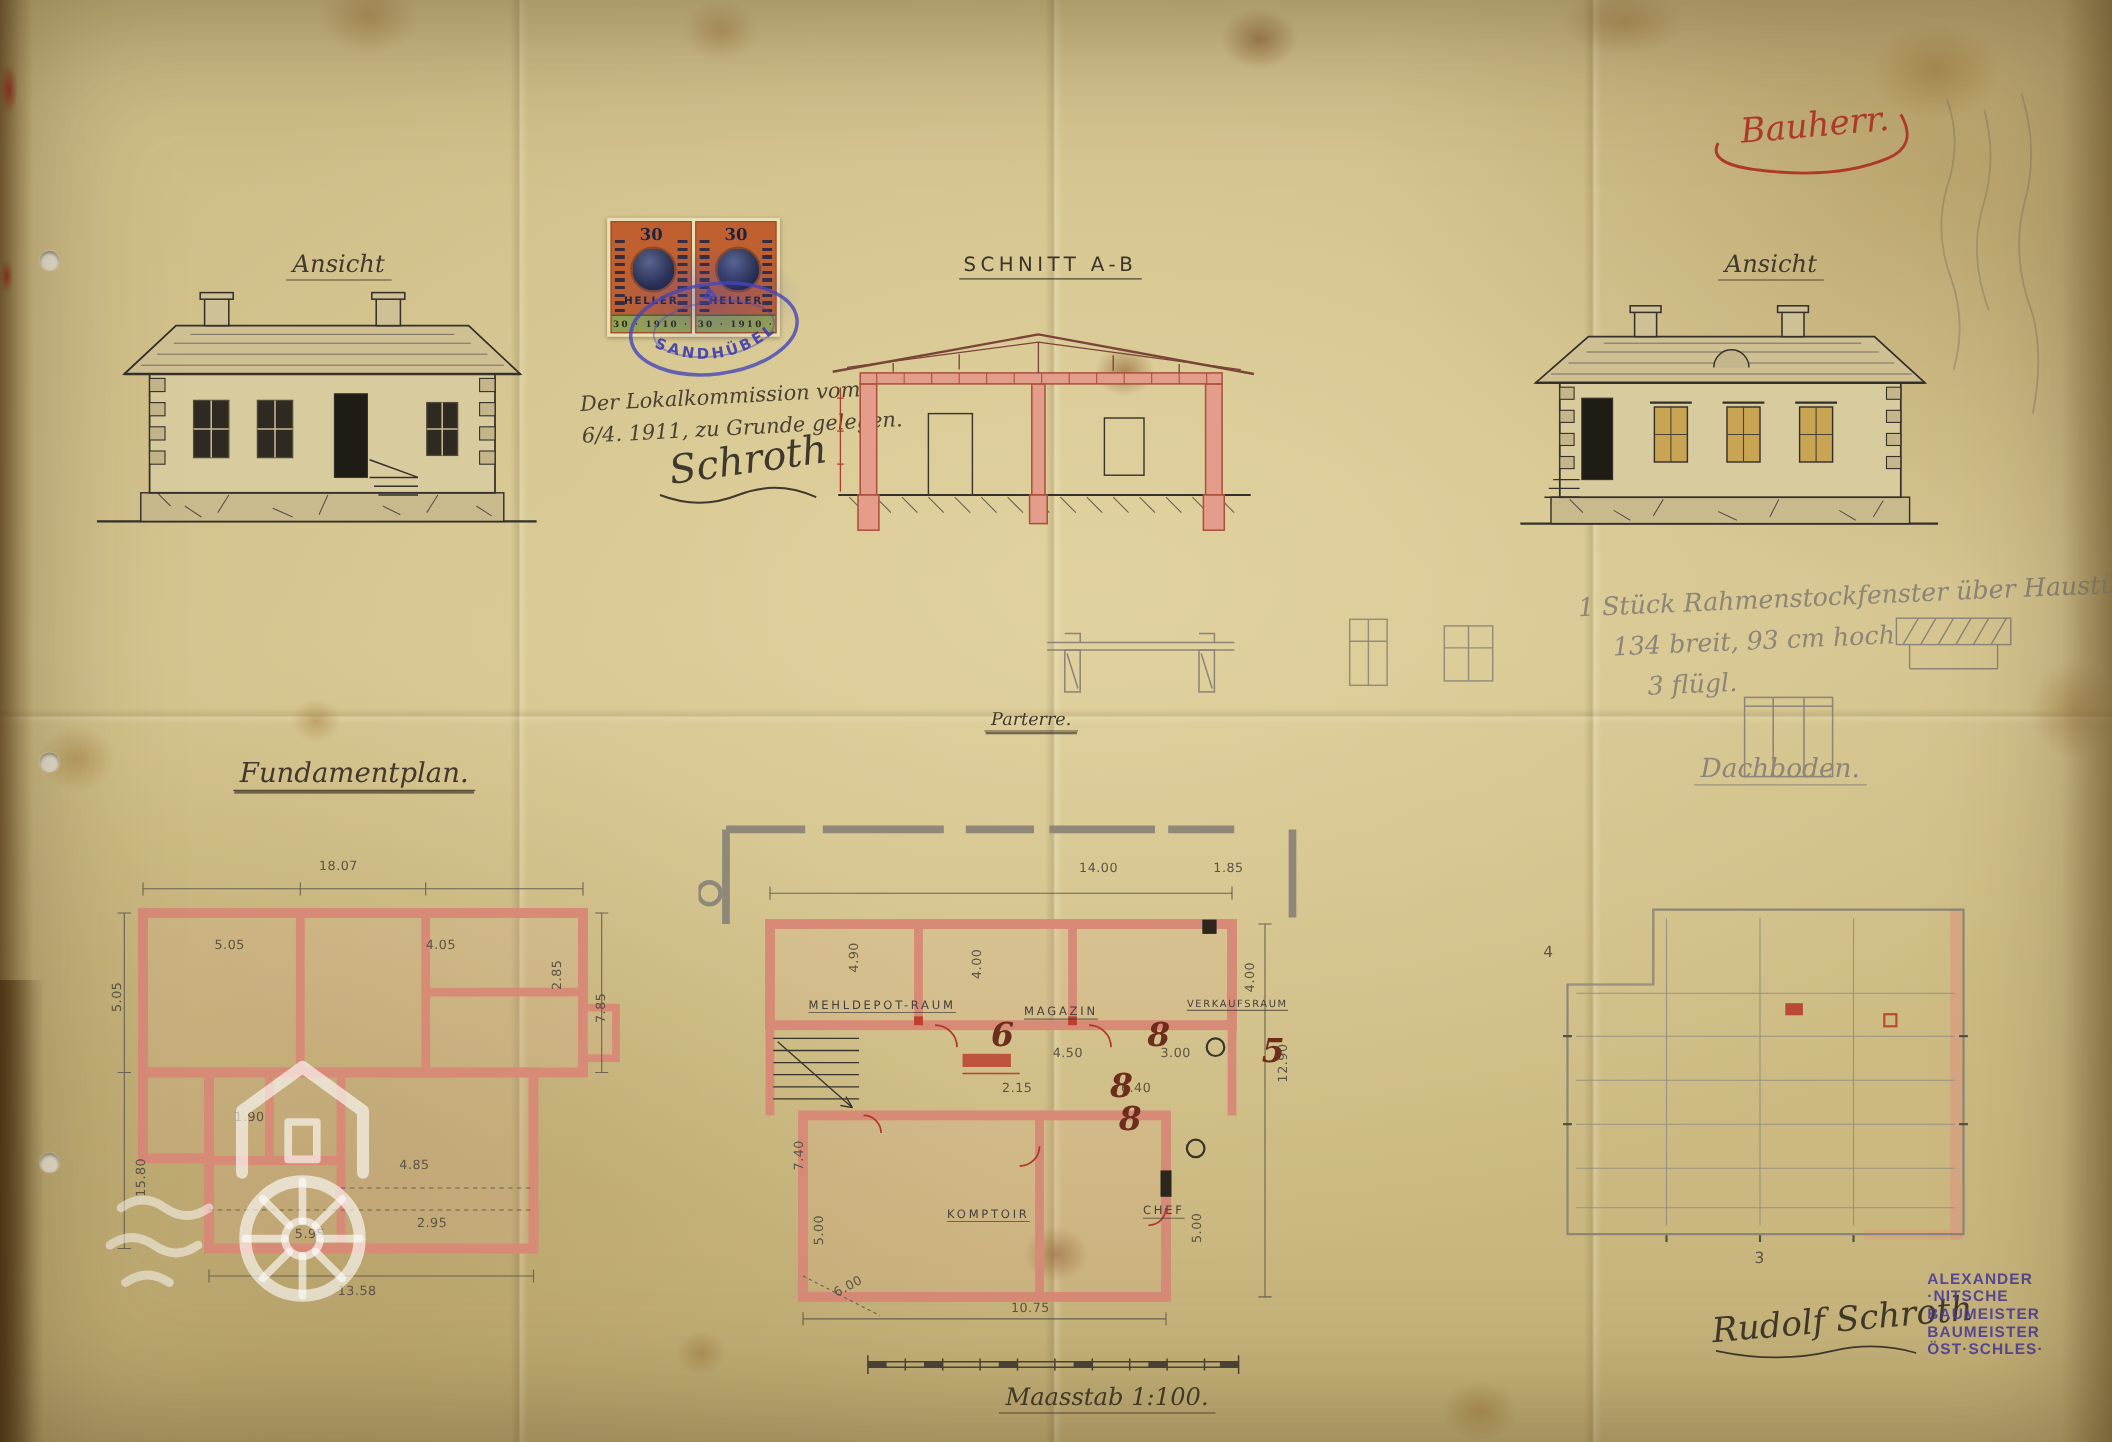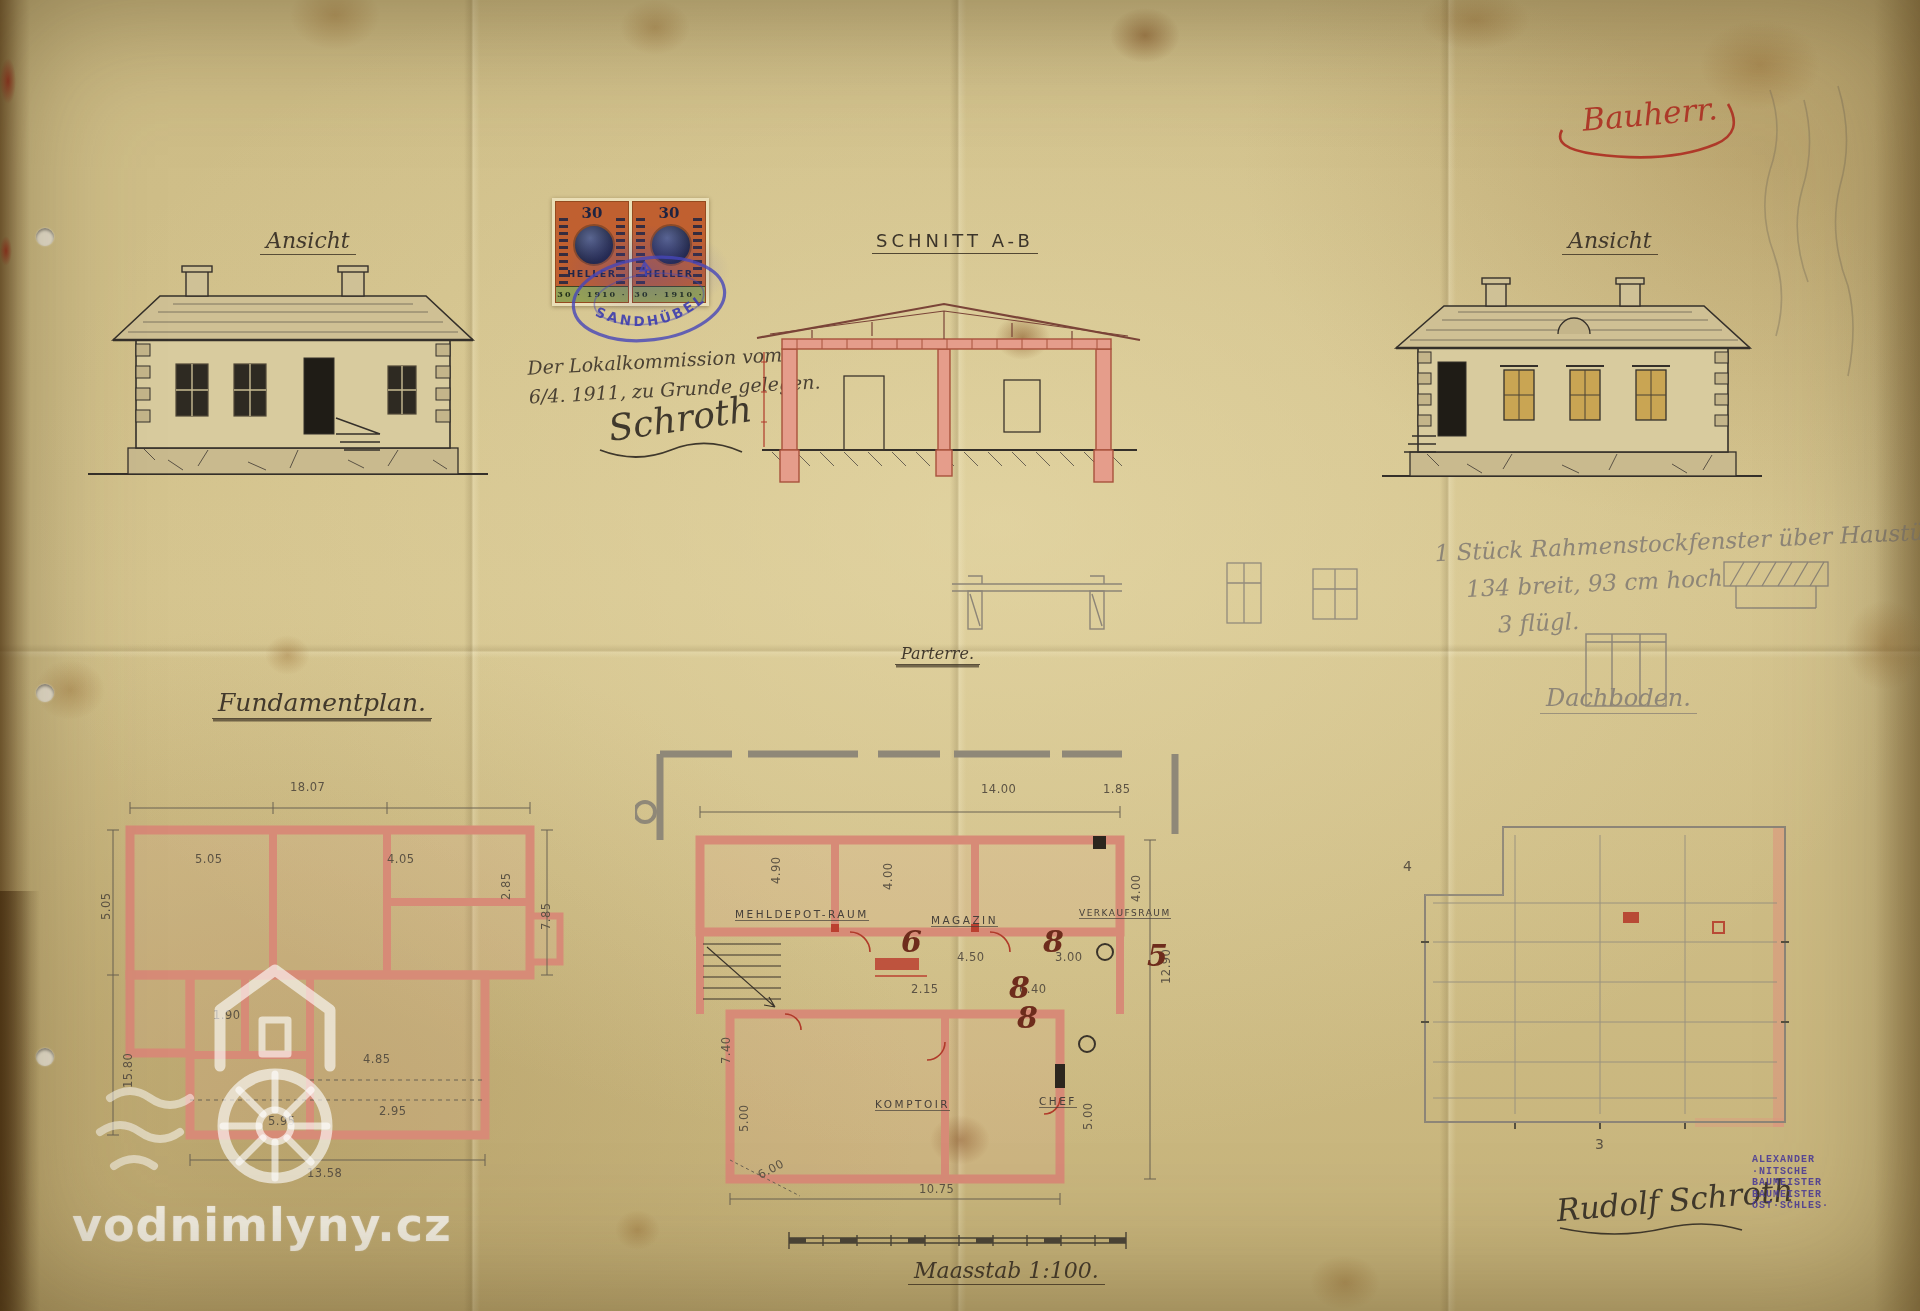--- a/index.html
+++ b/index.html
@@ -48,21 +48,21 @@
   .orn{position:absolute;top:16px;bottom:18px;width:9px;opacity:.85;
     background:repeating-linear-gradient(0deg,#1e2340 0 3px, rgba(0,0,0,0) 3px 7px);}
   .orn.l{left:3px;} .orn.r{right:3px;}
   .medallion{position:absolute;left:17px;top:22px;width:38px;height:38px;border-radius:50%;
     background:radial-gradient(circle at 40% 32%, #5a6690, #1f2540 72%);border:2px solid #8a4a28;}
   .stamp-cur{position:absolute;top:66px;left:0;right:0;text-align:center;font-family:"DejaVu Sans", sans-serif;
     font-weight:bold;font-size:9.5px;letter-spacing:1.5px;color:#1e2340;}
   .stamp-band{position:absolute;bottom:0;left:0;right:0;height:15px;background:#94a055;border-top:1px solid #3c4420;
     text-align:center;font-size:8px;line-height:15px;letter-spacing:2px;color:#202e18;font-weight:bold;}
   .smudge{position:absolute;background:radial-gradient(closest-side, rgba(70,70,185,.35), rgba(70,70,185,0));border-radius:50%;}
-  .makerstamp{font-family:Liberation Mono, monospace;font-weight:bold;font-size:10px;letter-spacing:1px;
+  .makerstamp{font-family:Liberation Sans, sans-serif;font-weight:bold;font-size:14px;letter-spacing:1px;
     color:#4c3c99;line-height:1.15;opacity:.9;}
   .wm-text{font-family:"DejaVu Sans", sans-serif;font-weight:bold;font-size:46px;letter-spacing:1px;
     color:rgba(255,255,255,.72);text-shadow:0 0 2px rgba(255,255,255,.25);}
   svg{display:block;}
 </style>
 </head>
 <body>
 
 <div class="paper">
 
@@ -346,21 +346,21 @@
       <g stroke="#6b6353" stroke-width="1" fill="none">
         <path d="M65,100 H485 M65,94 V106 M485,94 V106"></path>
         <path d="M515,128 V467 M509,128 H521 M509,467 H521"></path>
         <path d="M95,487 H425 M95,481 V493 M425,481 V493"></path>
         <path d="M95,448 l70,36" stroke-dasharray="3 3"></path>
       </g>
     </svg>
     <span class="roomlbl" style="left:100px;top:196px">MEHLDEPOT-RAUM</span>
     <span class="roomlbl" style="left:296px;top:202px">MAGAZIN</span>
     <span class="roomlbl" style="left:444px;top:196px;font-size:9px;letter-spacing:1.5px">VERKAUFSRAUM</span>
-    <span class="roomlbl" style="left:240px;top:386px">KOMPTOIR</span>
+    <span class="roomlbl" style="left:226px;top:386px">KOMPTOIR</span>
     <span class="roomlbl" style="left:404px;top:383px">CHEF</span>
     <span class="dim" style="left:346px;top:70px">14.00</span>
     <span class="dim" style="left:468px;top:70px">1.85</span>
     <span class="dim v" style="left:134px;top:172px">4.90</span>
     <span class="dim" style="left:322px;top:238px">4.50</span>
     <span class="dim" style="left:420px;top:238px">3.00</span>
     <span class="dim v" style="left:524px;top:272px">12.90</span>
     <span class="dim" style="left:276px;top:270px">2.15</span>
     <span class="dim" style="left:384px;top:270px">6.40</span>
     <span class="dim v" style="left:84px;top:352px">7.40</span>
@@ -430,16 +430,15 @@
   <svg class="abs" style="left:90px;top:948px" width="310" height="250" viewBox="0 0 310 250">
     <g stroke="rgba(255,255,255,.62)" stroke-width="11" fill="none" stroke-linecap="round" stroke-linejoin="round">
       <path d="M130,118 V62 L185,22 L240,62 V118"></path>
       <rect x="172" y="72" width="26" height="34" stroke-width="7"></rect>
       <circle cx="185" cy="178" r="52"></circle>
       <circle cx="185" cy="178" r="16" stroke-width="7"></circle>
       <path d="M185,126 V162 M185,194 V230 M133,178 H169 M201,178 H237 M149,142 l24,24 M221,142 l-24,24 M149,214 l24,-24 M221,214 l-24,-24" stroke-width="7"></path>
       <path d="M20,150 q20,-14 40,0 q20,14 40,0 M10,184 q20,-14 40,0 q20,14 40,0 M24,218 q20,-14 40,0" stroke-width="8" stroke="rgba(255,255,255,.5)"></path>
     </g>
   </svg>
-  <div class="abs wm-text" style="left:72px;top:1198px">vodnimlyny.cz</div>
 
   <div class="vignette"></div>
 </div>
 
 </body></html>

